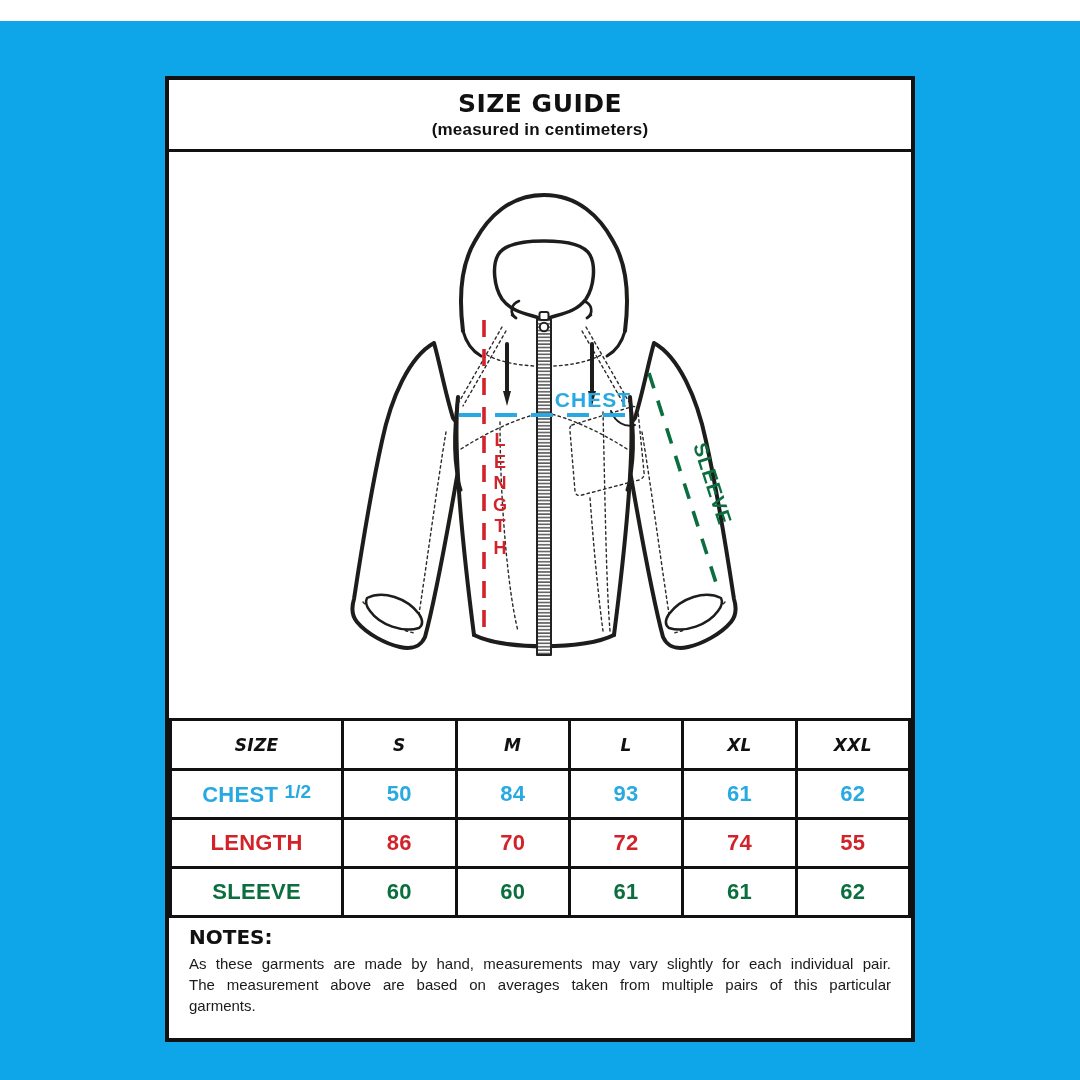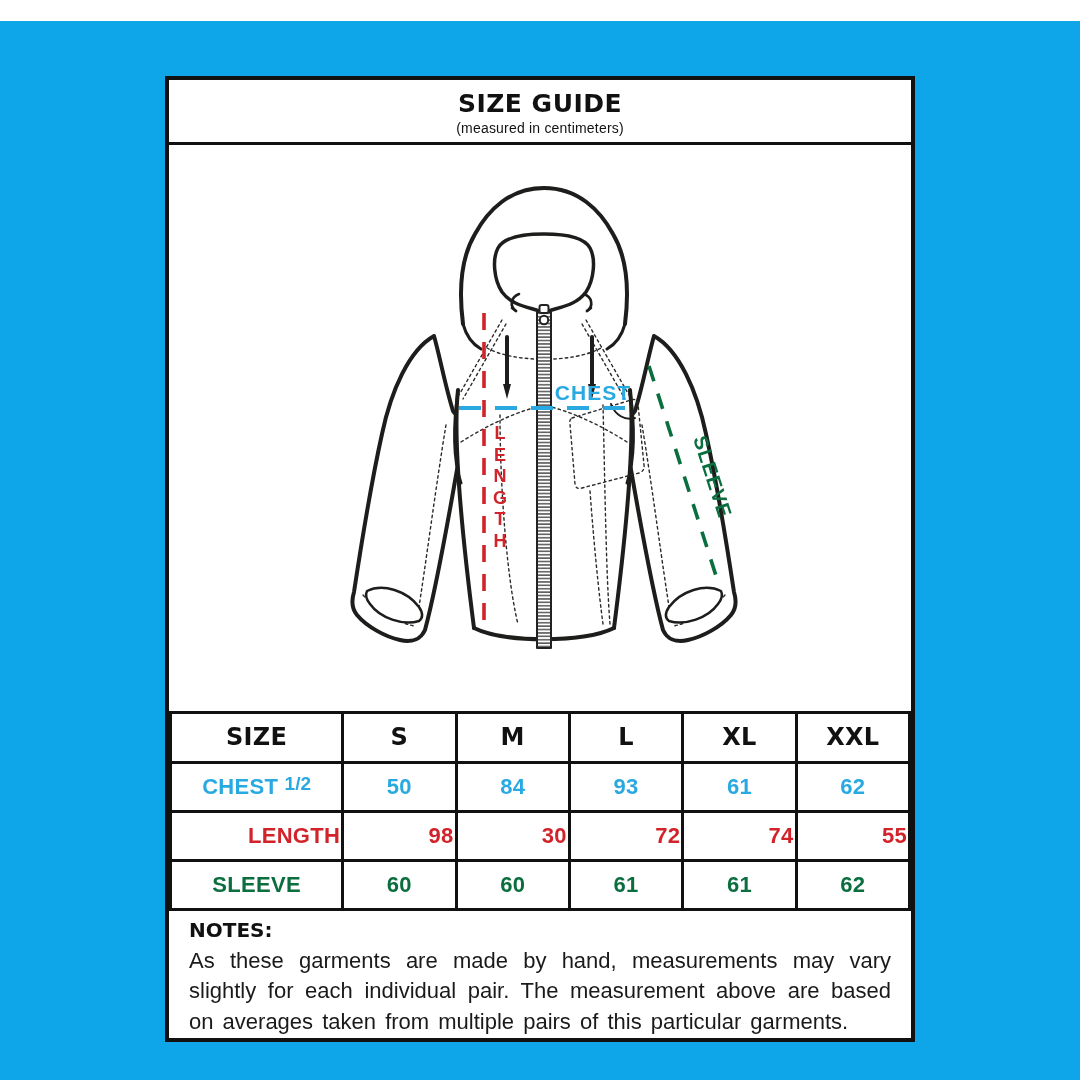--- a/index.html
+++ b/index.html
@@ -1,32 +1,32 @@
 <!DOCTYPE html>
 <html><head>
 <meta charset="utf-8">
 <style>
   html,body{margin:0;padding:0;background:#fff;}
   .page{position:relative;width:1080px;height:1080px;background:#0ea5e9;font-family:"Liberation Sans",sans-serif;color:#111;margin-top:21px;}
   .frame{position:absolute;left:165px;top:55px;width:750px;height:966px;border:4px solid #111;box-sizing:border-box;display:flex;flex-direction:column;background:#fff;}
   .header{height:72px;border-bottom:3px solid #111;box-sizing:border-box;text-align:center;padding-top:10px;}
   .title{font-family:"DejaVu Sans",sans-serif;font-weight:bold;font-size:25px;letter-spacing:.5px;line-height:1.1;}
-  .subtitle{font-weight:normal;font-size:14px;margin-top:2px;letter-spacing:.2px;}
+  .subtitle{font-weight:bold;font-size:17px;margin-top:2px;letter-spacing:.2px;}
   .figure{height:566px;position:relative;}
   .figure svg{display:block;}
   .size-table{width:100%;border-collapse:collapse;table-layout:fixed;}
   .size-table td{border:3px solid #111;text-align:center;vertical-align:middle;height:44px;font-size:22px;font-weight:bold;letter-spacing:.3px;}
-  .size-table .hdr td{font-family:"DejaVu Sans",sans-serif;font-size:24px;height:45px;}
+  .size-table .hdr td{font-family:"DejaVu Sans",sans-serif;font-size:17px;height:45px;font-style:italic;}
   .row-chest td{color:#29A9E1;}
-  .row-length td{color:#D2232A;text-align:right;}
+  .row-length td{color:#D2232A;}
   .row-sleeve td{color:#0A6E3E;}
   .sup{font-size:19px;vertical-align:4px;letter-spacing:0;}
   .notes{flex:1;padding:7px 20px 0 20px;border-radius:25px;}
   .notes-heading{font-family:"DejaVu Sans",sans-serif;font-weight:bold;font-size:20px;margin:0 0 4px 0;}
-  .notes-body{margin:0;font-size:22px;line-height:1.4;text-align:justify;word-spacing:3px;color:#1a1a1a;}
+  .notes-body{margin:0;font-size:15px;line-height:1.4;text-align:justify;word-spacing:3px;color:#1a1a1a;}
   text{font-family:"Liberation Sans",sans-serif;font-weight:bold;}
 </style>
 </head>
 <body>
 
 <div class="page">
   <div class="frame">
 
     <div class="header">
       <div class="title">SIZE GUIDE</div>
@@ -137,22 +137,22 @@
         <tr class="row-chest">
           <td><span>CHEST</span> <span class="sup">1/2</span></td>
           <td>50</td>
           <td>84</td>
           <td>93</td>
           <td>61</td>
           <td>62</td>
         </tr>
         <tr class="row-length">
           <td>LENGTH</td>
-          <td>98</td>
-          <td>30</td>
+          <td>86</td>
+          <td>70</td>
           <td>72</td>
           <td>74</td>
           <td>55</td>
         </tr>
         <tr class="row-sleeve">
           <td>SLEEVE</td>
           <td>60</td>
           <td>60</td>
           <td>61</td>
           <td>61</td>

